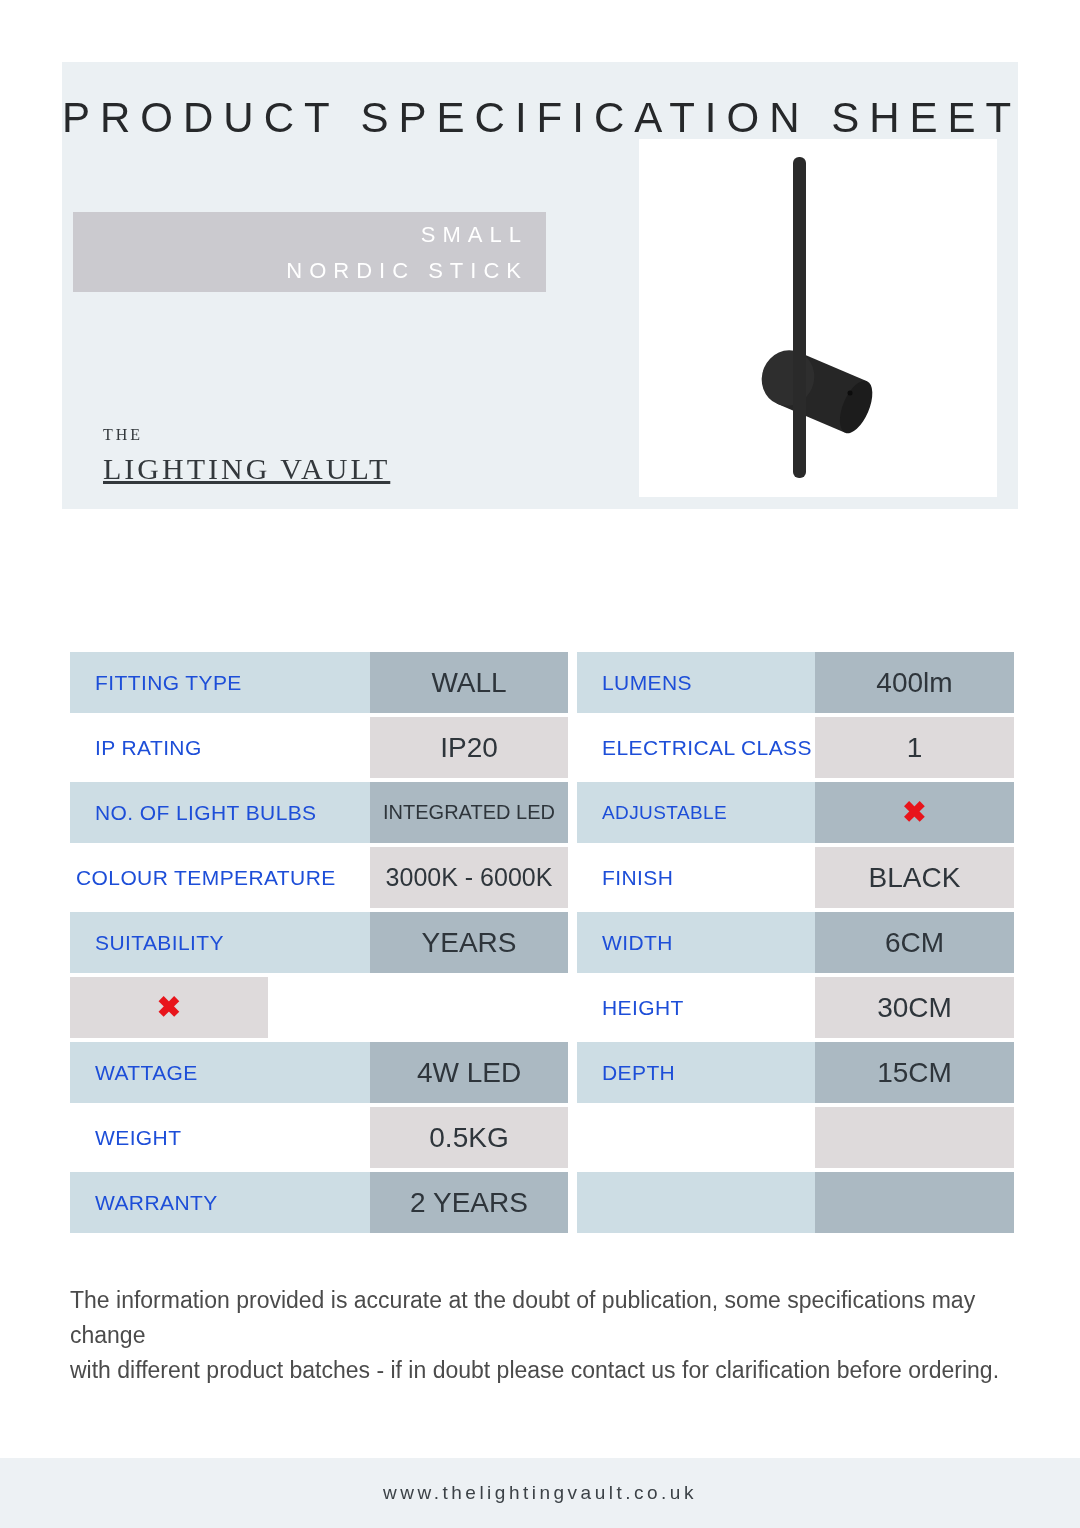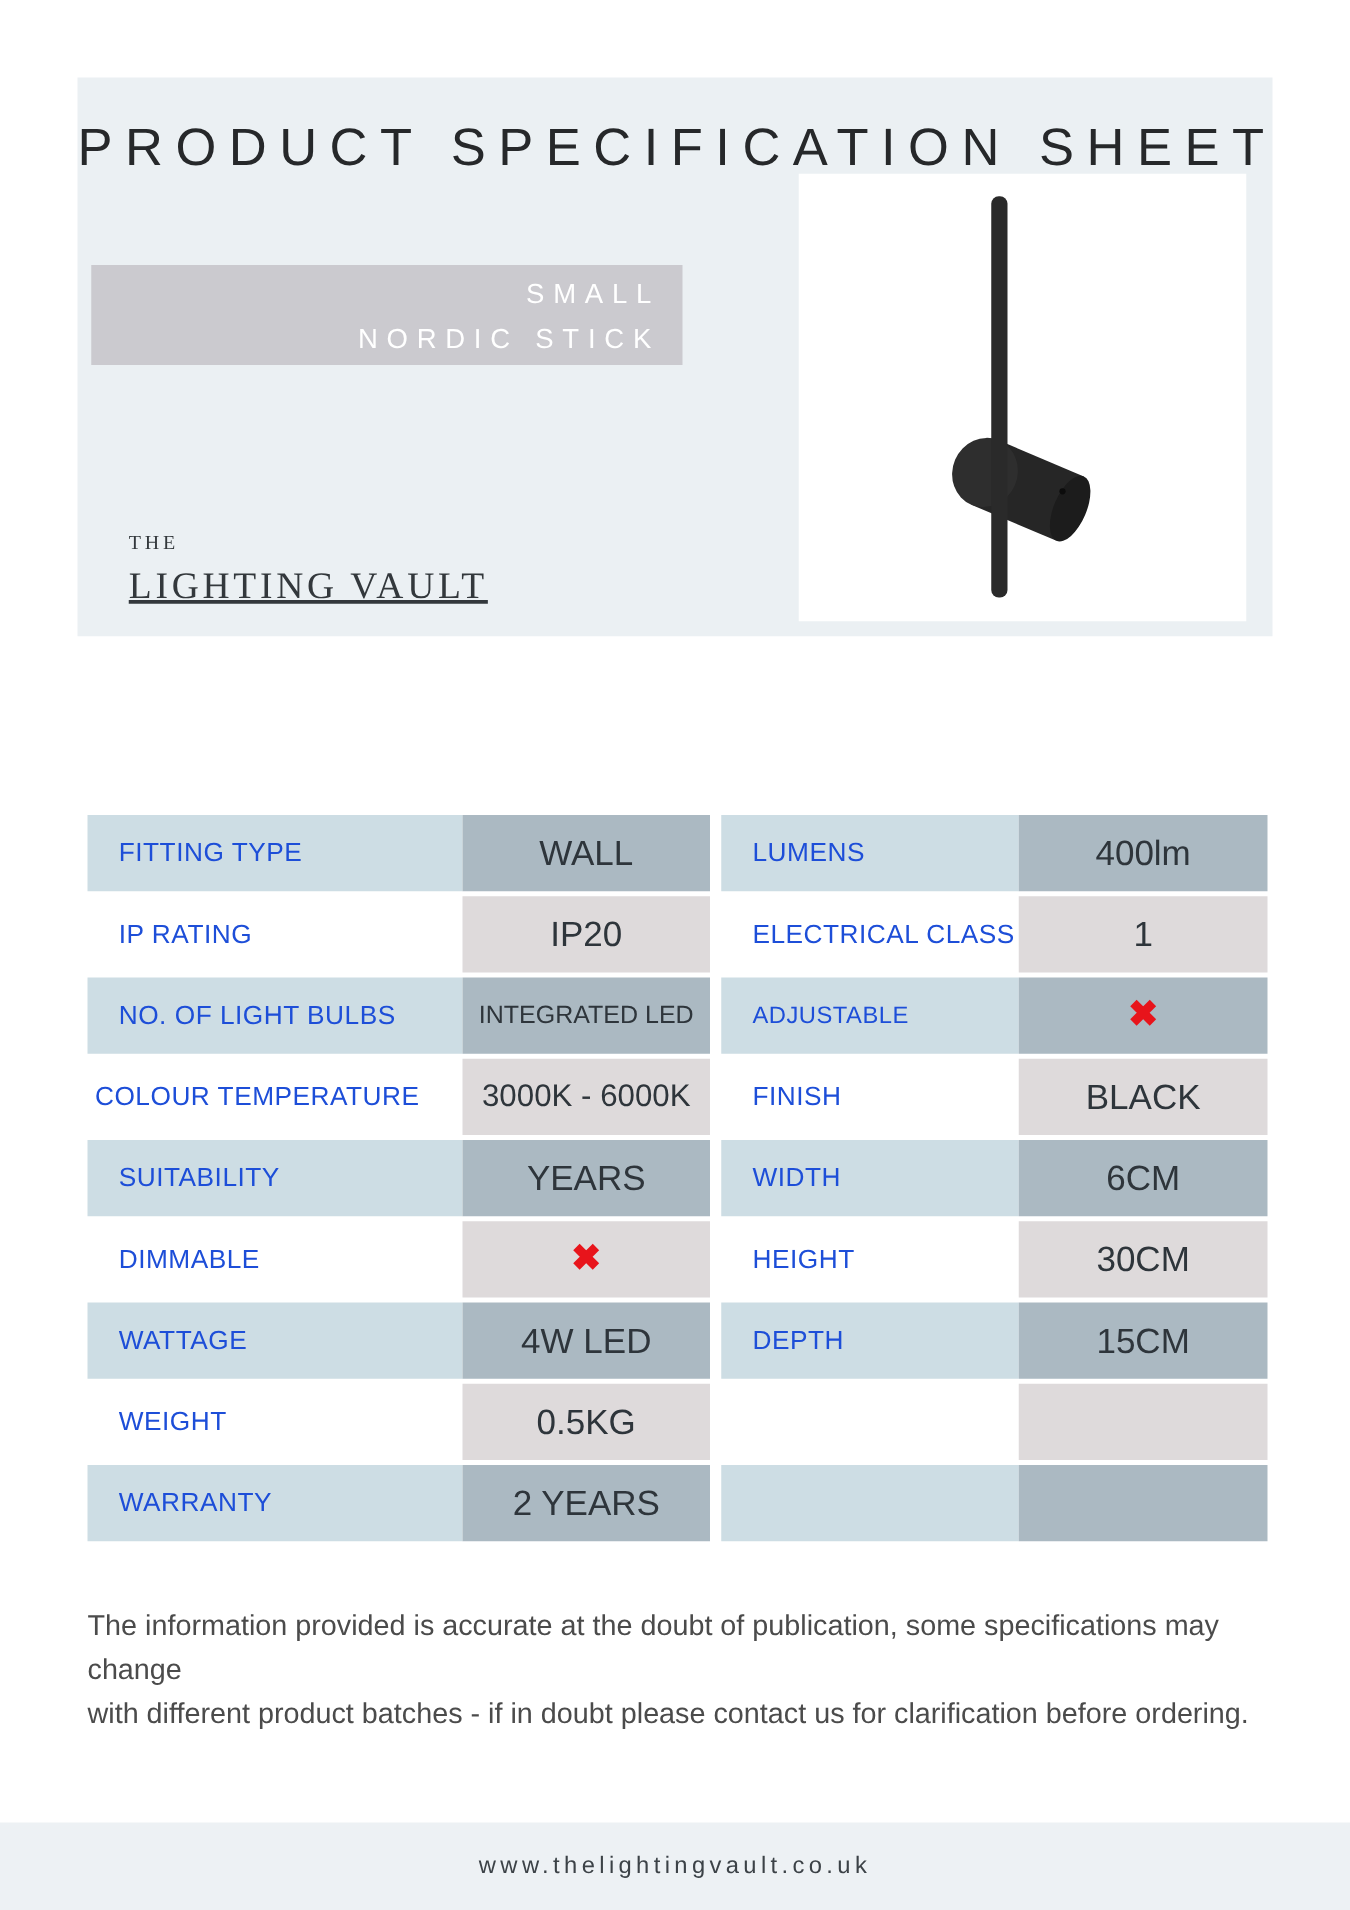--- a/index.html
+++ b/index.html
@@ -200,21 +200,20 @@
       </div>
       <div class="spec-row">
         <div class="spec-label">COLOUR TEMPERATURE</div>
         <div class="spec-value">3000K - 6000K</div>
       </div>
       <div class="spec-row">
         <div class="spec-label">SUITABILITY</div>
         <div class="spec-value">YEARS</div>
       </div>
       <div class="spec-row">
-        <div class="spec-label">DIMMABLE</div>
         <div class="spec-value">
           <span class="cross">✖</span>
         </div>
       </div>
       <div class="spec-row">
         <div class="spec-label">WATTAGE</div>
         <div class="spec-value">4W LED</div>
       </div>
       <div class="spec-row">
         <div class="spec-label">WEIGHT</div>

